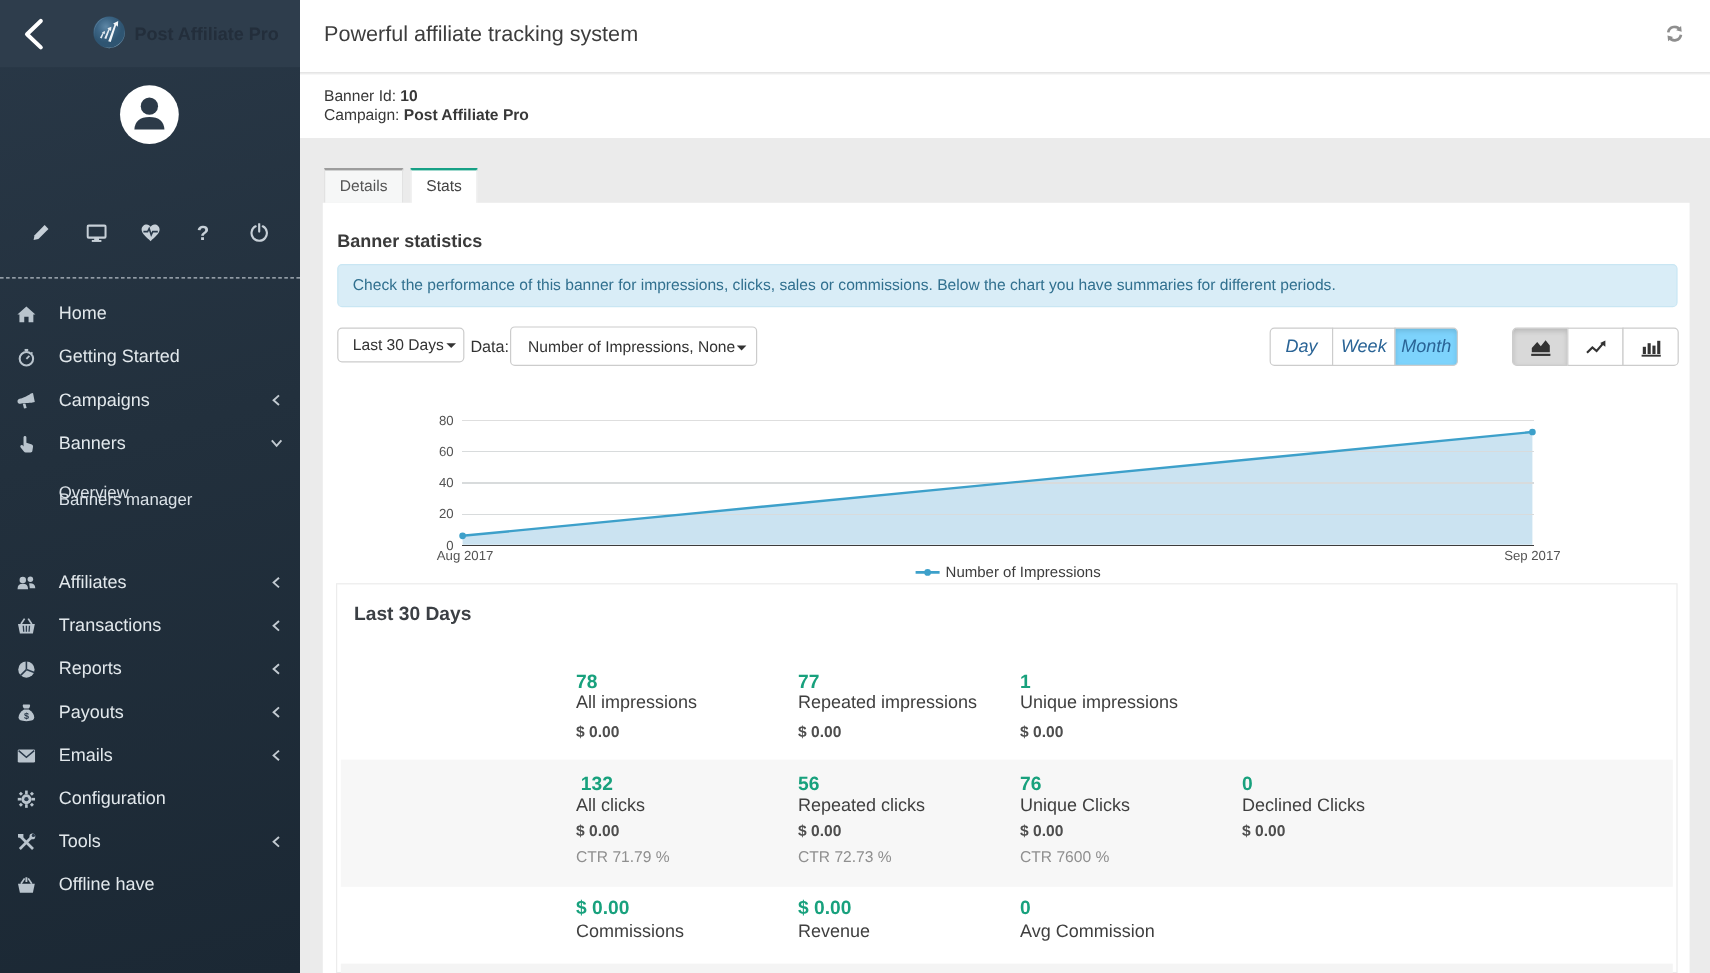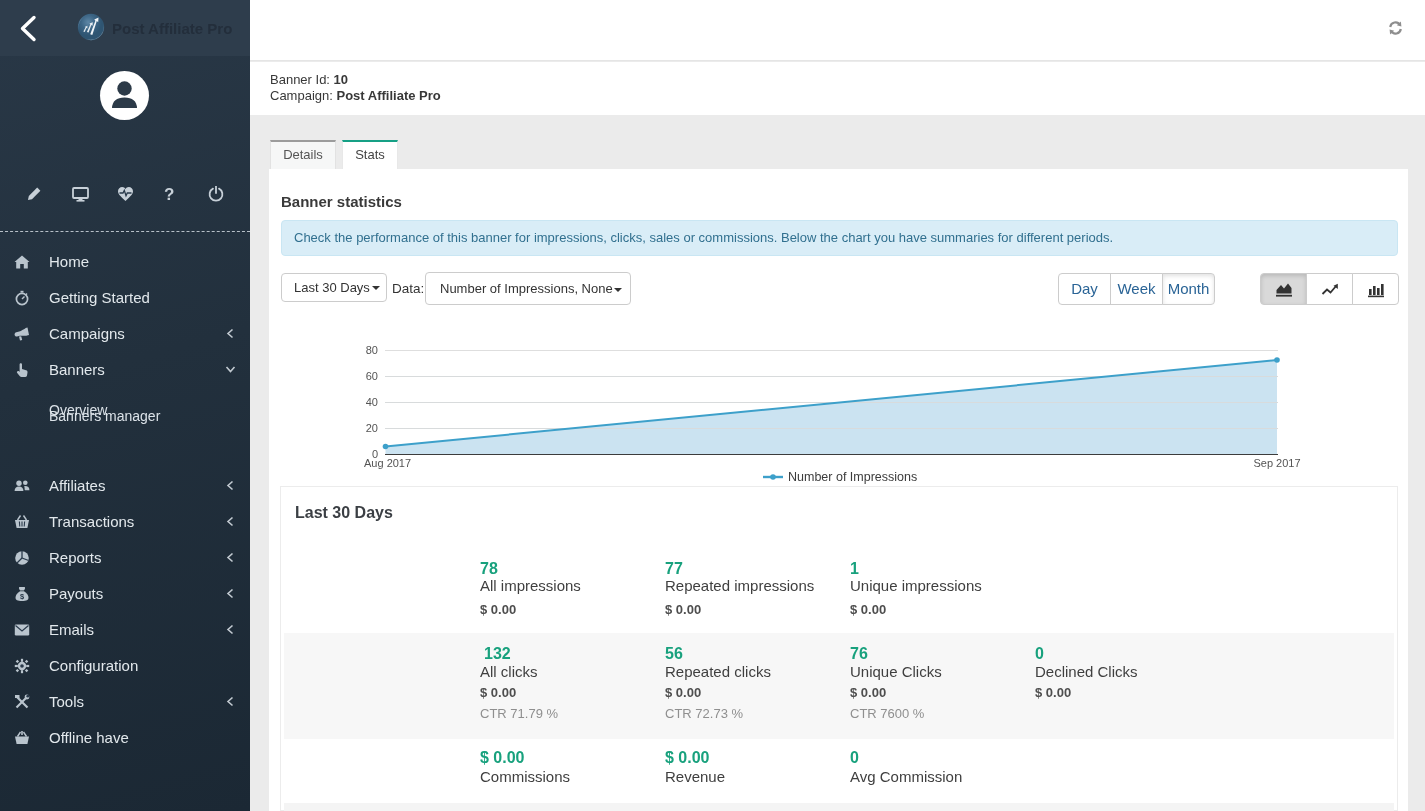--- a/index.html
+++ b/index.html
@@ -32,24 +32,24 @@
 #alert span{position:absolute;left:12px;top:9px;font-size:13px;color:#31708f;}
 
 .btn{position:absolute;background:#fff;border:1px solid #ccc;border-radius:4px;font-size:13px;color:#333;}
 #selPeriod{left:281px;top:273px;width:106px;height:29px;}
 #selPeriod span{position:absolute;left:12px;top:6px;}
 #lblData{position:absolute;left:392px;top:281px;font-size:13.5px;color:#333;}
 #selData{left:425px;top:272px;width:206px;height:33px;}
 #selData span{position:absolute;left:14px;top:8px;}
 .caret{position:absolute;width:0;height:0;border-left:4px solid transparent;border-right:4px solid transparent;border-top:4px solid #333;}
 
-.seg{position:absolute;top:273px;height:32px;background:#fff;border:1px solid #ccc;color:#2a6496;font-size:15px;text-align:center;line-height:30px;}
+.seg{position:absolute;top:273px;height:32px;background:#fff;border:1px solid #ccc;color:#2a6496;font-size:15px;text-align:center;line-height:30px;font-style:italic;}
 #segDay{left:1058px;width:53px;border-radius:4px 0 0 4px;}
 #segWeek{left:1110px;width:53px;}
-#segMonth{left:1162px;width:53px;border-radius:0 4px 4px 0;background:#ffffff;box-shadow:inset 0 2px 4px rgba(0,0,0,.12);}
+#segMonth{left:1162px;width:53px;border-radius:0 4px 4px 0;background:#7dd3fc;box-shadow:inset 0 2px 4px rgba(0,0,0,.12);}
 .iseg{position:absolute;top:273px;height:32px;width:47px;background:#fff;border:1px solid #ccc;}
 #iseg1{left:1260px;border-radius:4px 0 0 4px;background:#d9d9d9;box-shadow:inset 0 2px 4px rgba(0,0,0,.15);}
 #iseg2{left:1306px;}
 #iseg3{left:1352px;border-radius:0 4px 4px 0;}
 .iseg svg{position:absolute;left:14px;top:7px;}
 
 #lpanel{position:absolute;left:280px;top:486px;width:1118px;height:325px;background:#fff;border:1px solid #ececec;}
 #lptitle{position:absolute;left:295px;top:504px;font-size:16px;font-weight:bold;color:#3b3f44;}
 #row2{position:absolute;left:284px;top:633px;width:1110px;height:106px;background:#f7f7f7;}
 #row4{position:absolute;left:284px;top:803px;width:1110px;height:8px;background:#f4f4f4;}
@@ -218,20 +218,21 @@
       <svg class="micon" style="top:729.5px" viewBox="0 0 16 16">
         <path d="M1 6.5 L15 6.5 L13.4 14 L2.6 14 Z" fill="#b9c4cd"></path>
         <polyline points="3.5,6.5 6.5,2" stroke="#b9c4cd" stroke-width="1.4" fill="none"></polyline>
         <polyline points="12.5,6.5 9.5,2" stroke="#b9c4cd" stroke-width="1.4" fill="none"></polyline>
         <line x1="8" y1="1" x2="8" y2="5" stroke="#b9c4cd" stroke-width="1.6"></line>
       </svg>
     </div>
 </div>
 
 <div id="header">
+    <div id="htitle">Powerful affiliate tracking system</div>
   <svg class="abs" style="left:1138px;top:21px;" width="15" height="14" viewBox="0 0 15 14">
     <path d="M2.2 6 A 5.3 5.3 0 0 1 12 4" fill="none" stroke="#8e8e8e" stroke-width="2.2"></path>
     <polygon points="12.9,0.6 13.4,5.4 8.8,4.2" fill="#8e8e8e"></polygon>
     <path d="M12.8 8 A 5.3 5.3 0 0 1 3 10" fill="none" stroke="#8e8e8e" stroke-width="2.2"></path>
     <polygon points="2.1,13.4 1.6,8.6 6.2,9.8" fill="#8e8e8e"></polygon>
   </svg>
 </div>
 <div id="subheader">
   <div class="l1">Banner Id: <b>10</b></div>
   <div class="l2">Campaign: <b>Post Affiliate Pro</b></div>

